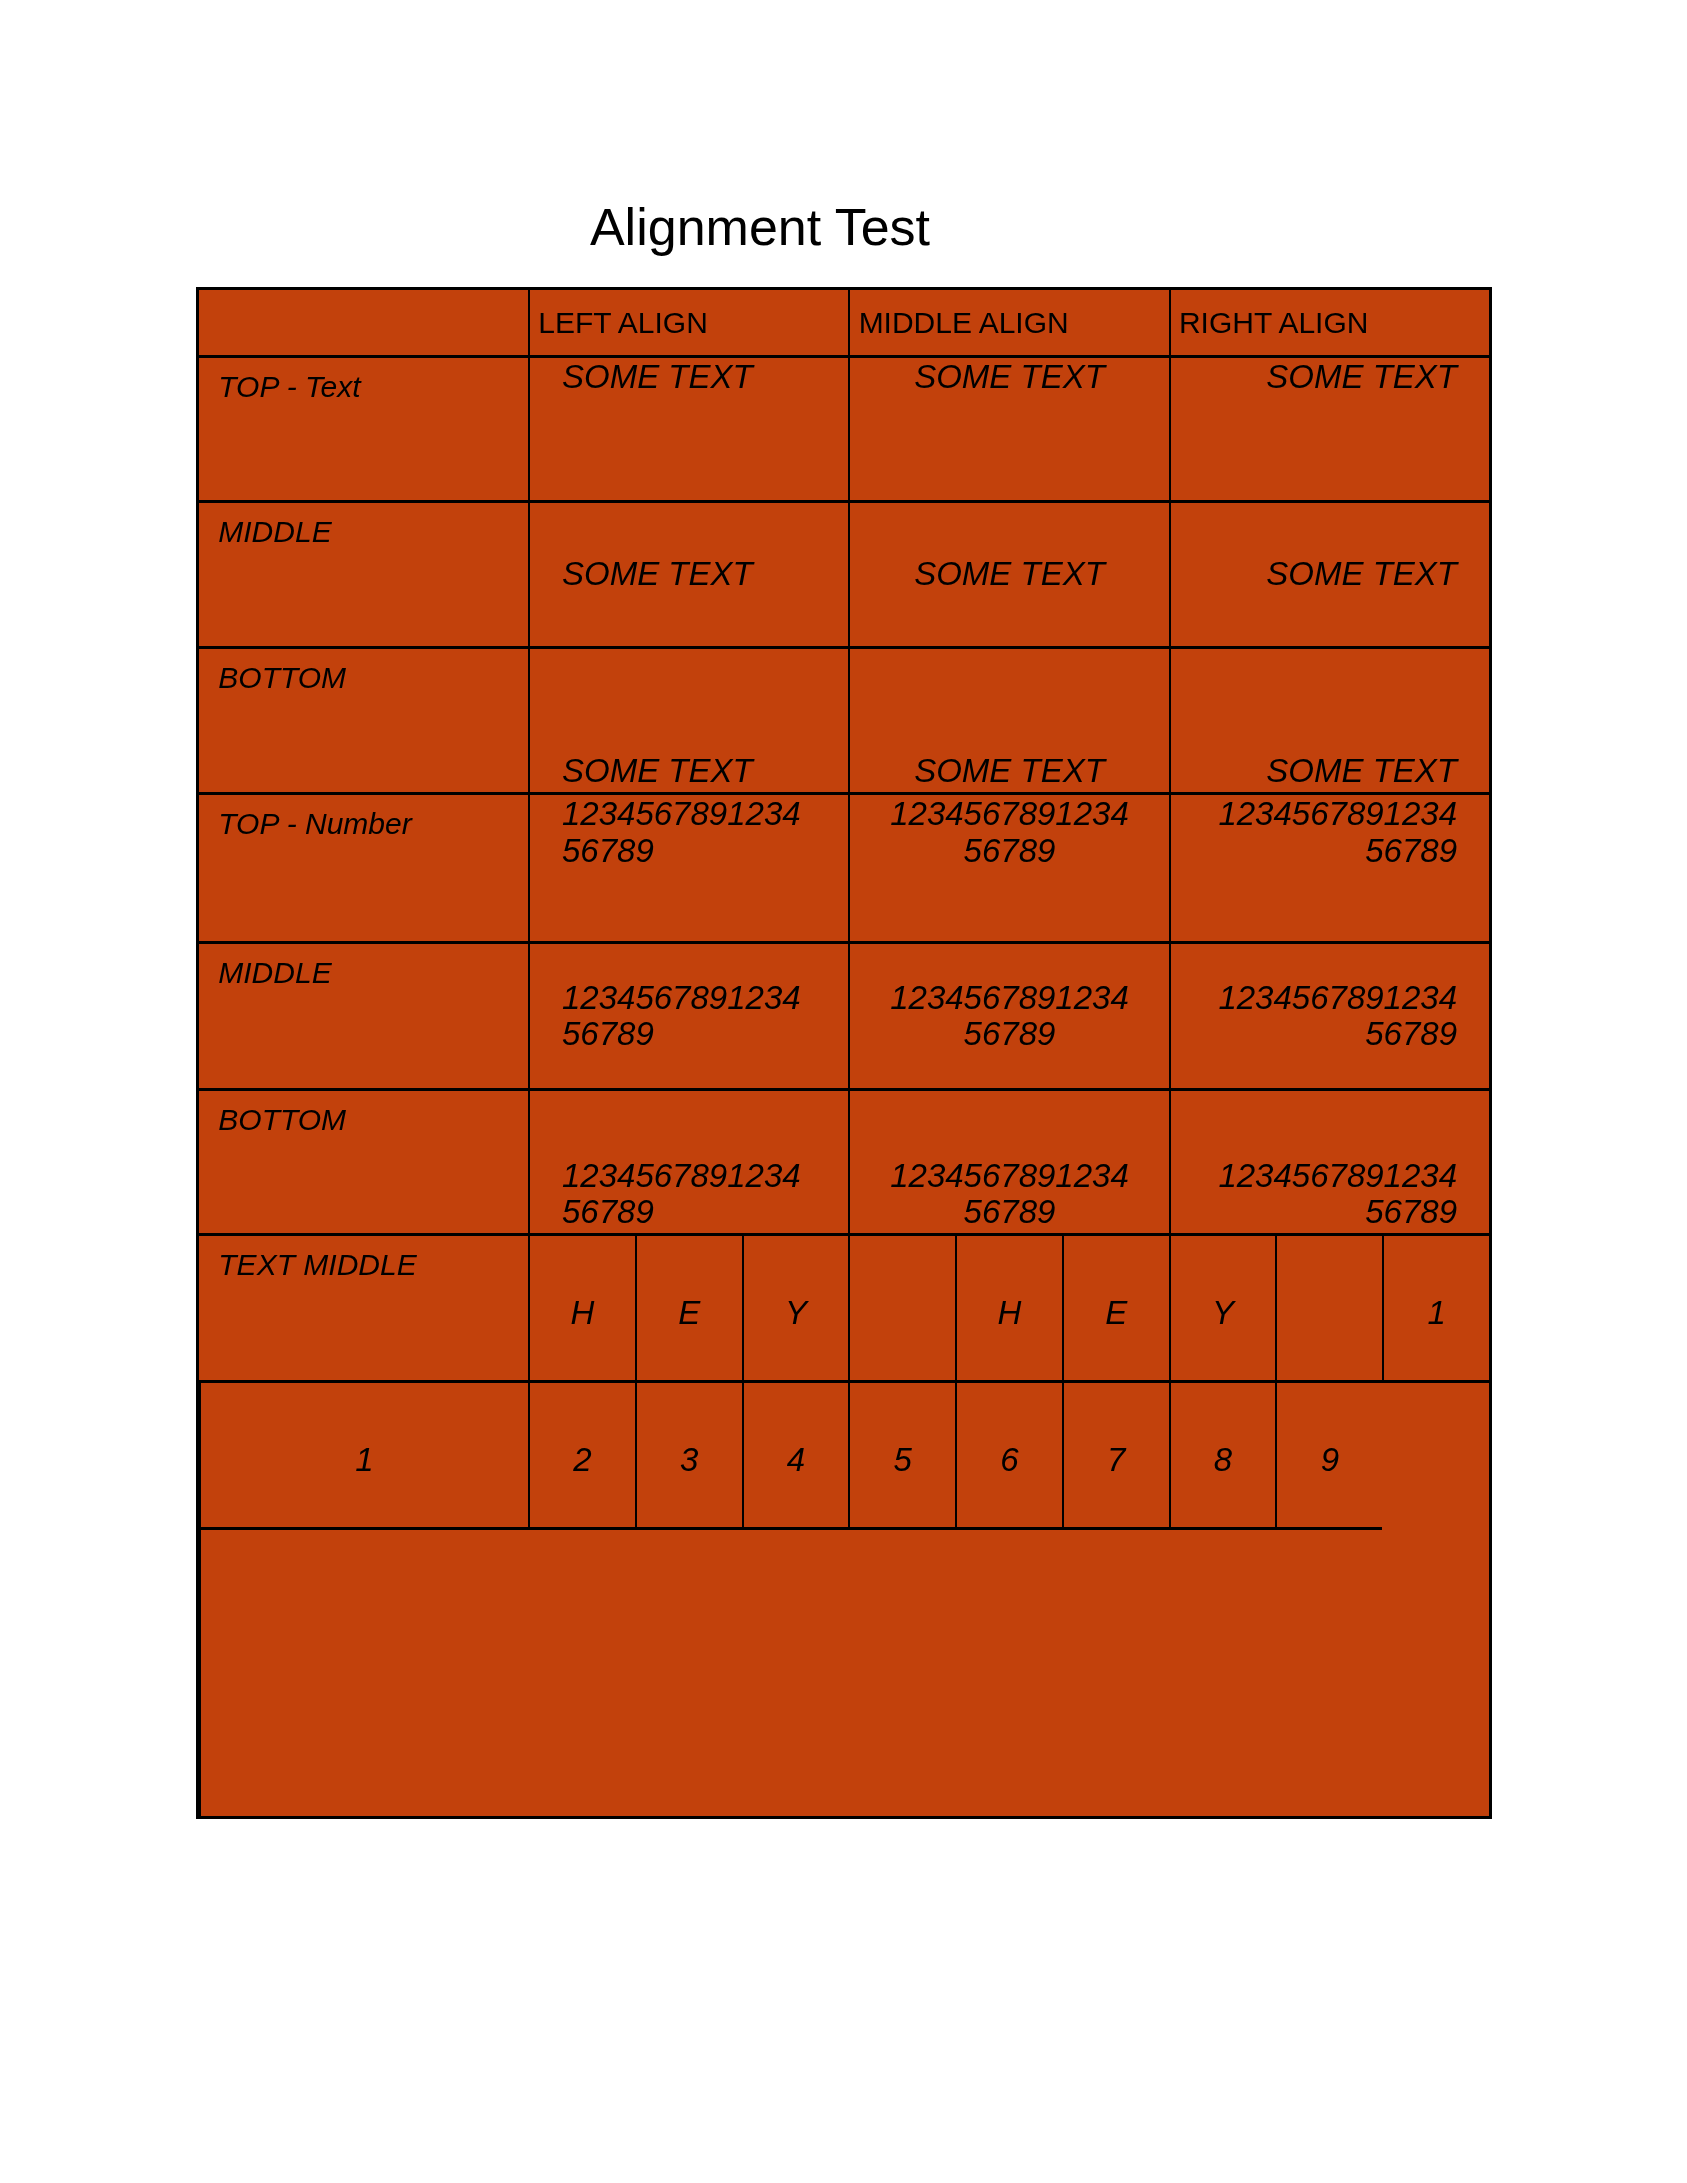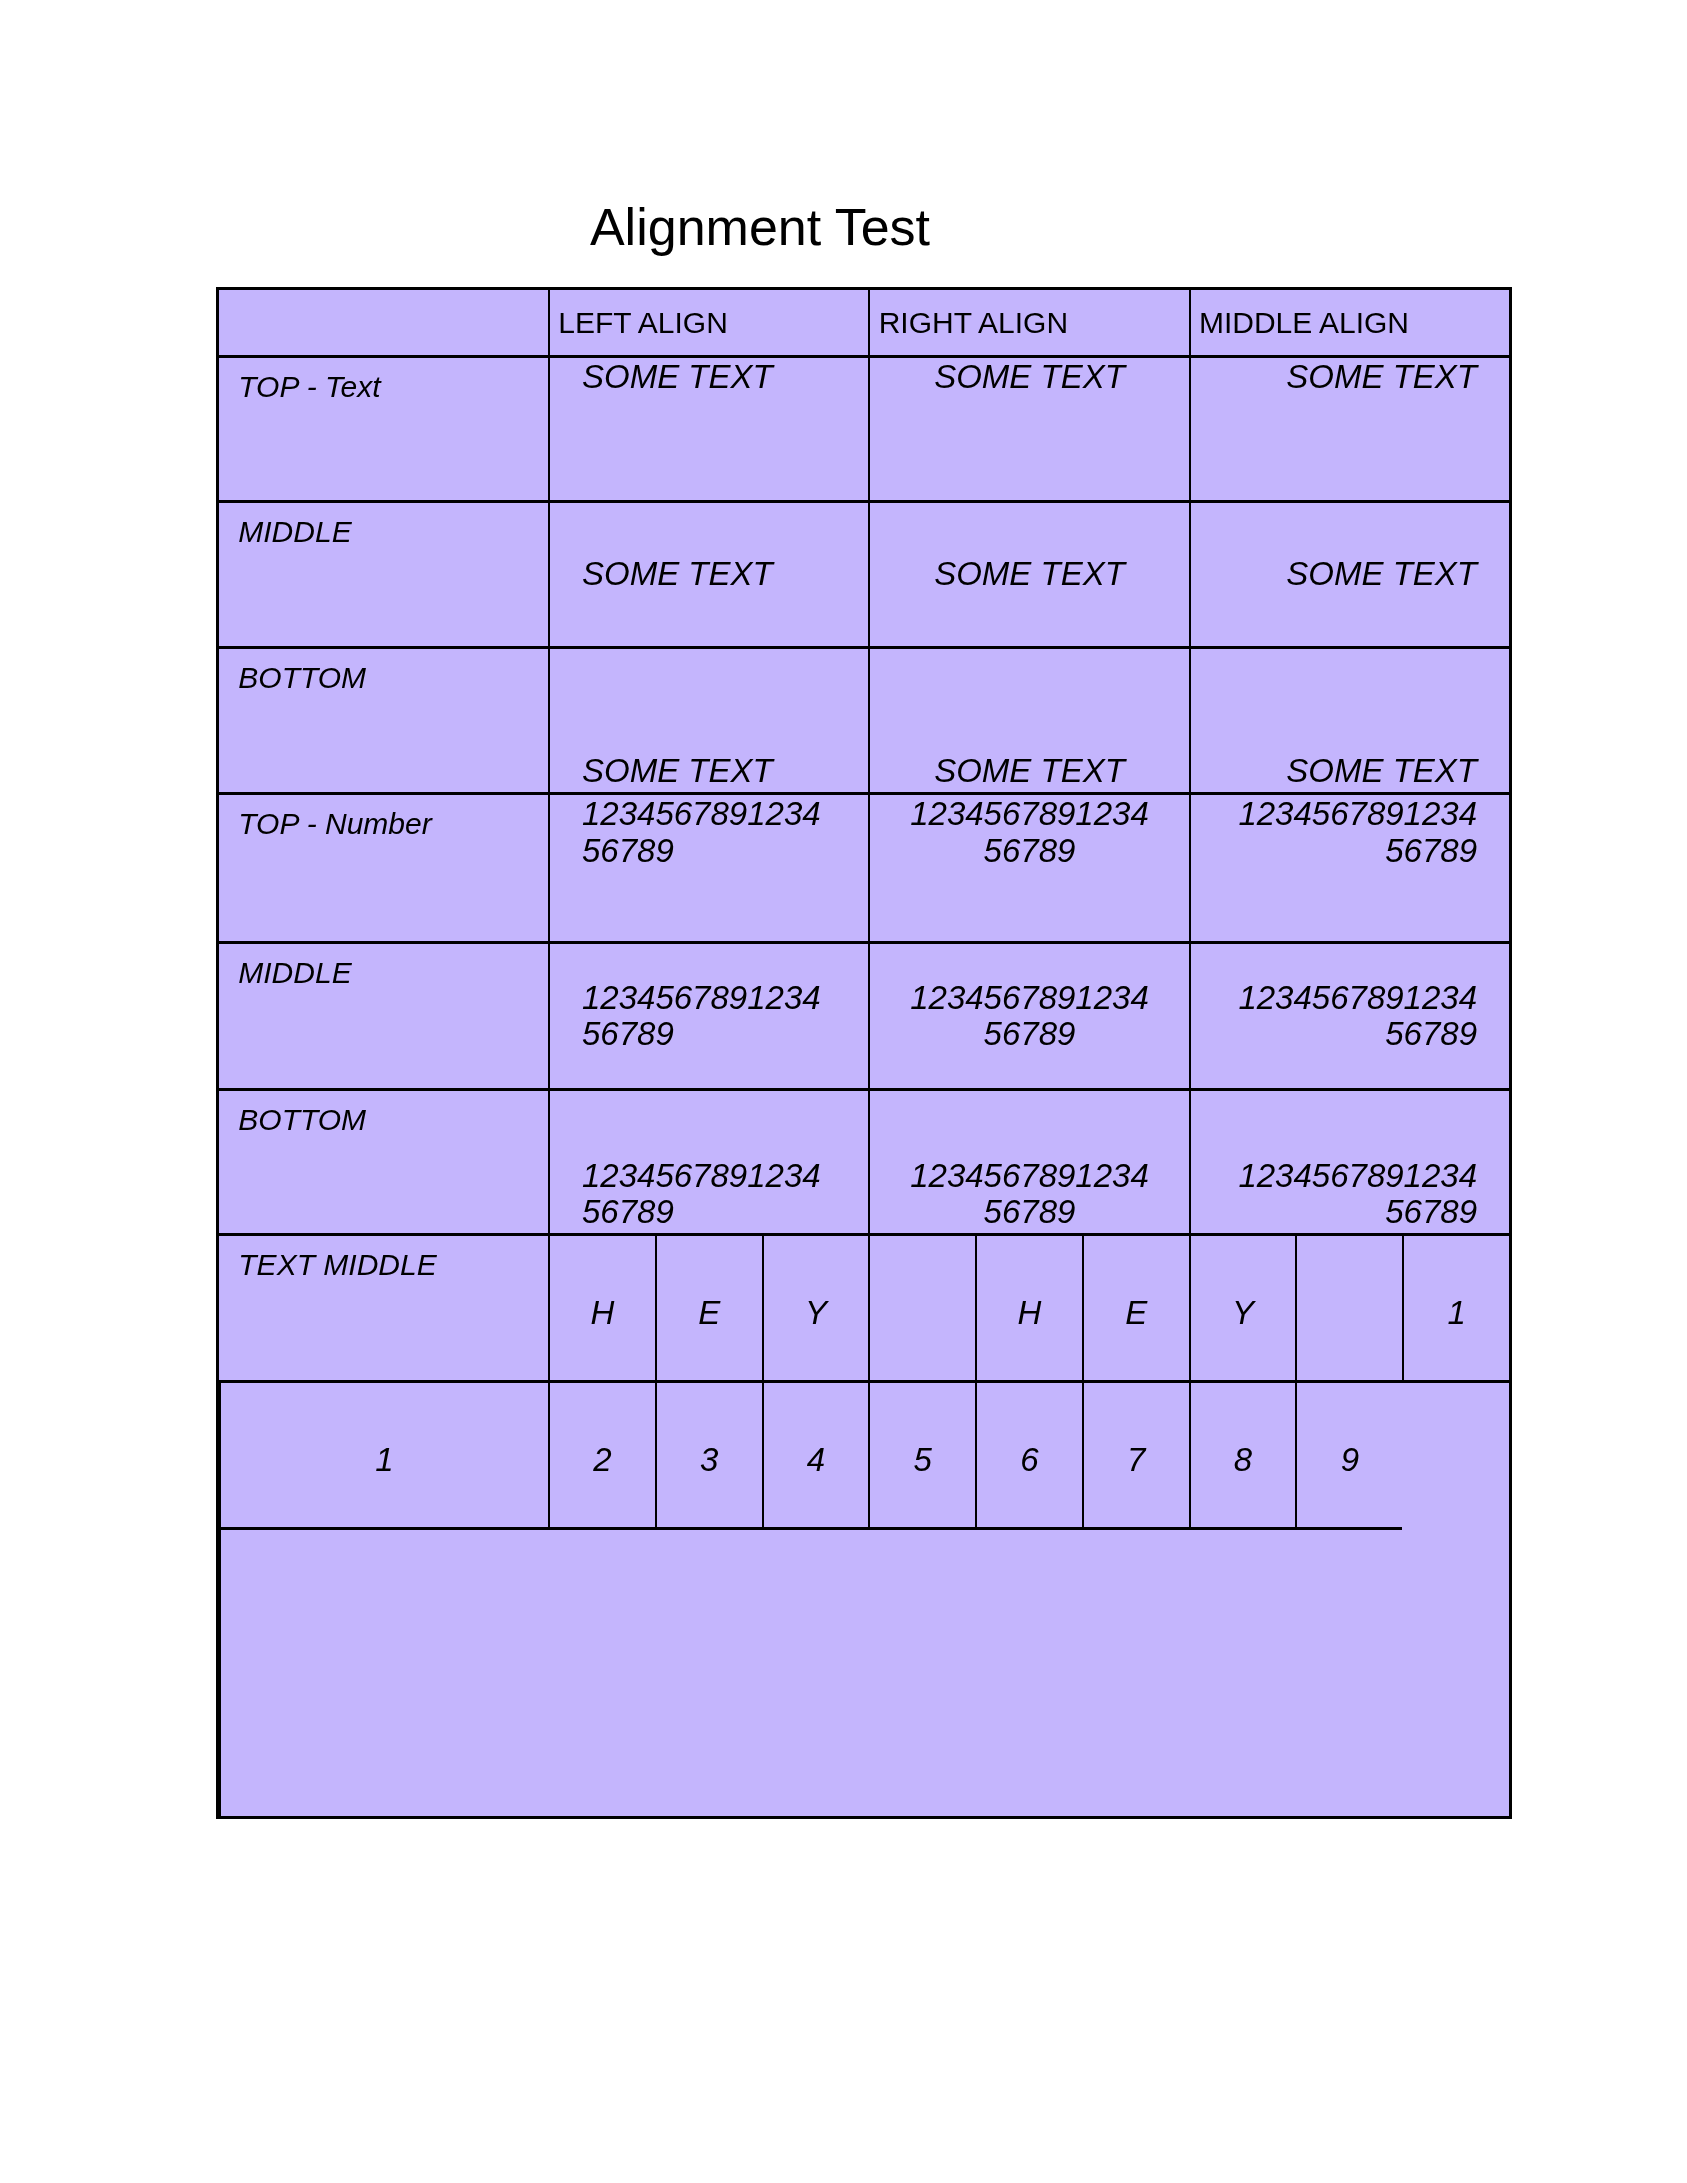--- a/index.html
+++ b/index.html
@@ -12,22 +12,21 @@
   .title {
     position:absolute; top:201px; left:0; width:1520px;
     text-align:center; font-size:52px; line-height:1; color:#000;
   }
   .tbl {
     position:absolute; left:196px; top:287px; width:1296px;
     box-sizing:border-box; border:3.4px solid #000;
     display:grid;
     grid-template-columns:329px repeat(9, 1fr);
     grid-template-rows:65px 145px 146px 146px 149px 147px 145px 147px 147px 289px;
-    background:#c4b5fd;
-    margin-left:20px;
+    background:#c2410c;
   }
   .cell { box-sizing:border-box; overflow:hidden; min-width:0; min-height:0; }
   .rt { border-top:3.4px solid #000;font-style:italic; }      
   .cl { border-left:2.8px solid #000; }     
   .span3 { grid-column:span 3; }
   .span9 { grid-column:span 9; }
 
   .hdr {
     display:flex; align-items:center;
     font-size:30px; line-height:1.2; padding-left:8.3px;
@@ -56,22 +55,22 @@
 </style>
 </head>
 <body>
 
 <div class="title">Alignment Test</div>
 
 <div class="tbl">
 
   <div class="cell hdr"></div>
   <div class="cell hdr cl span3">LEFT ALIGN</div>
+  <div class="cell hdr cl span3">MIDDLE ALIGN</div>
   <div class="cell hdr cl span3">RIGHT ALIGN</div>
-  <div class="cell hdr cl span3">MIDDLE ALIGN</div>
 
   <div class="cell lbl rt">TOP - Text</div>
   <div class="cell val rt cl span3 v-top a-left">
       <span>SOME TEXT</span>
     </div>
   <div class="cell val rt cl span3 v-top a-center">
       <span>SOME TEXT</span>
     </div>
   <div class="cell val rt cl span3 v-top a-right">
       <span>SOME TEXT</span>

